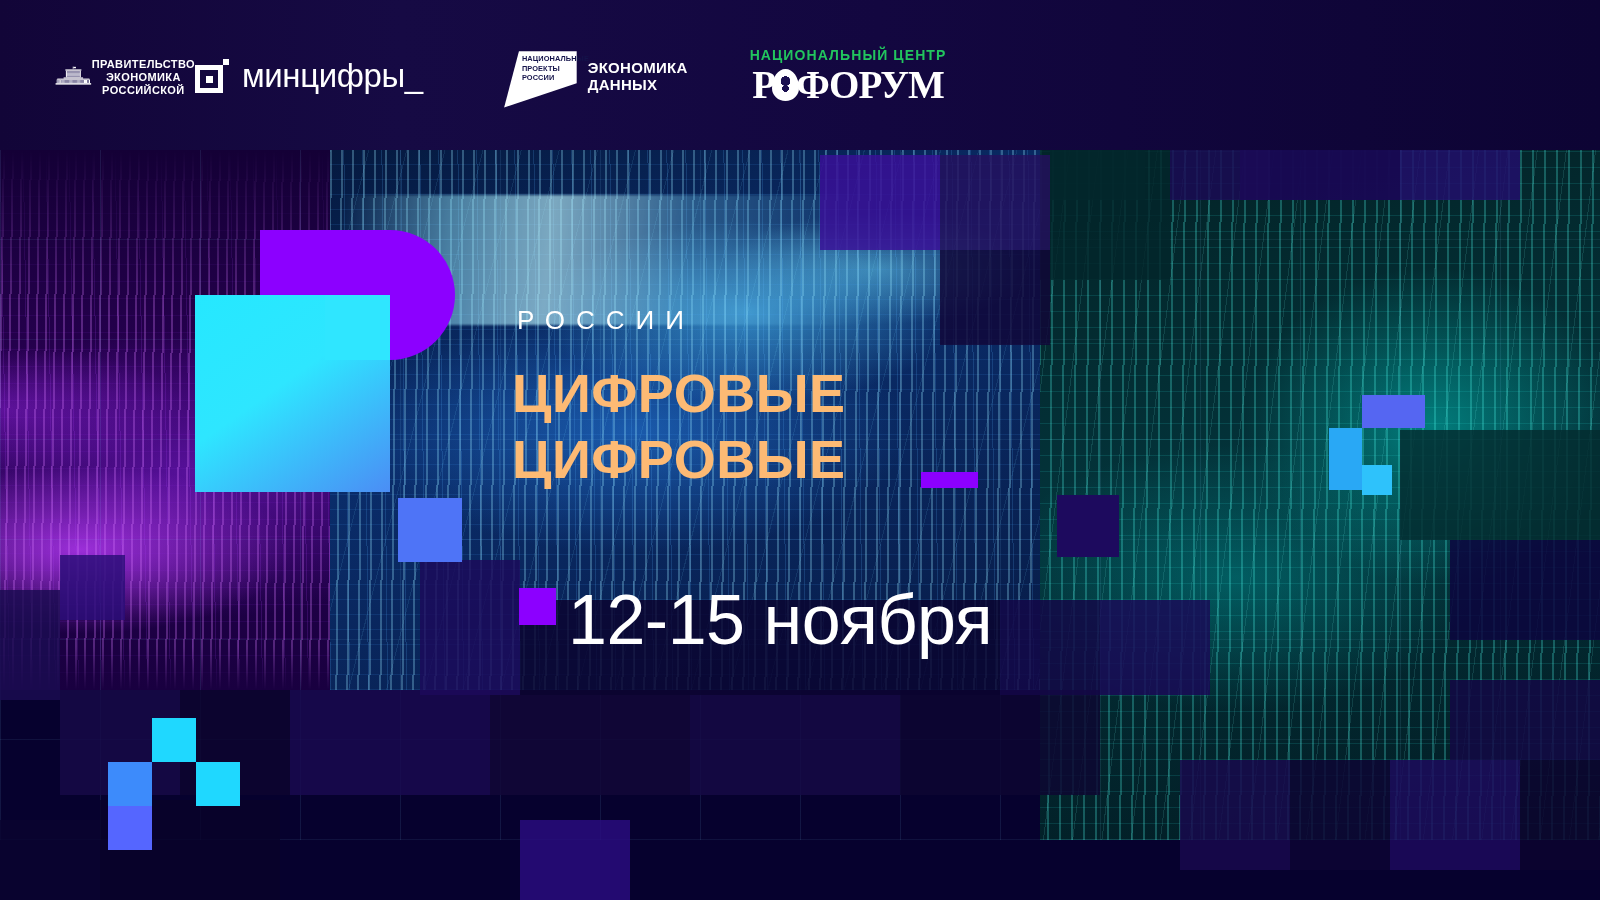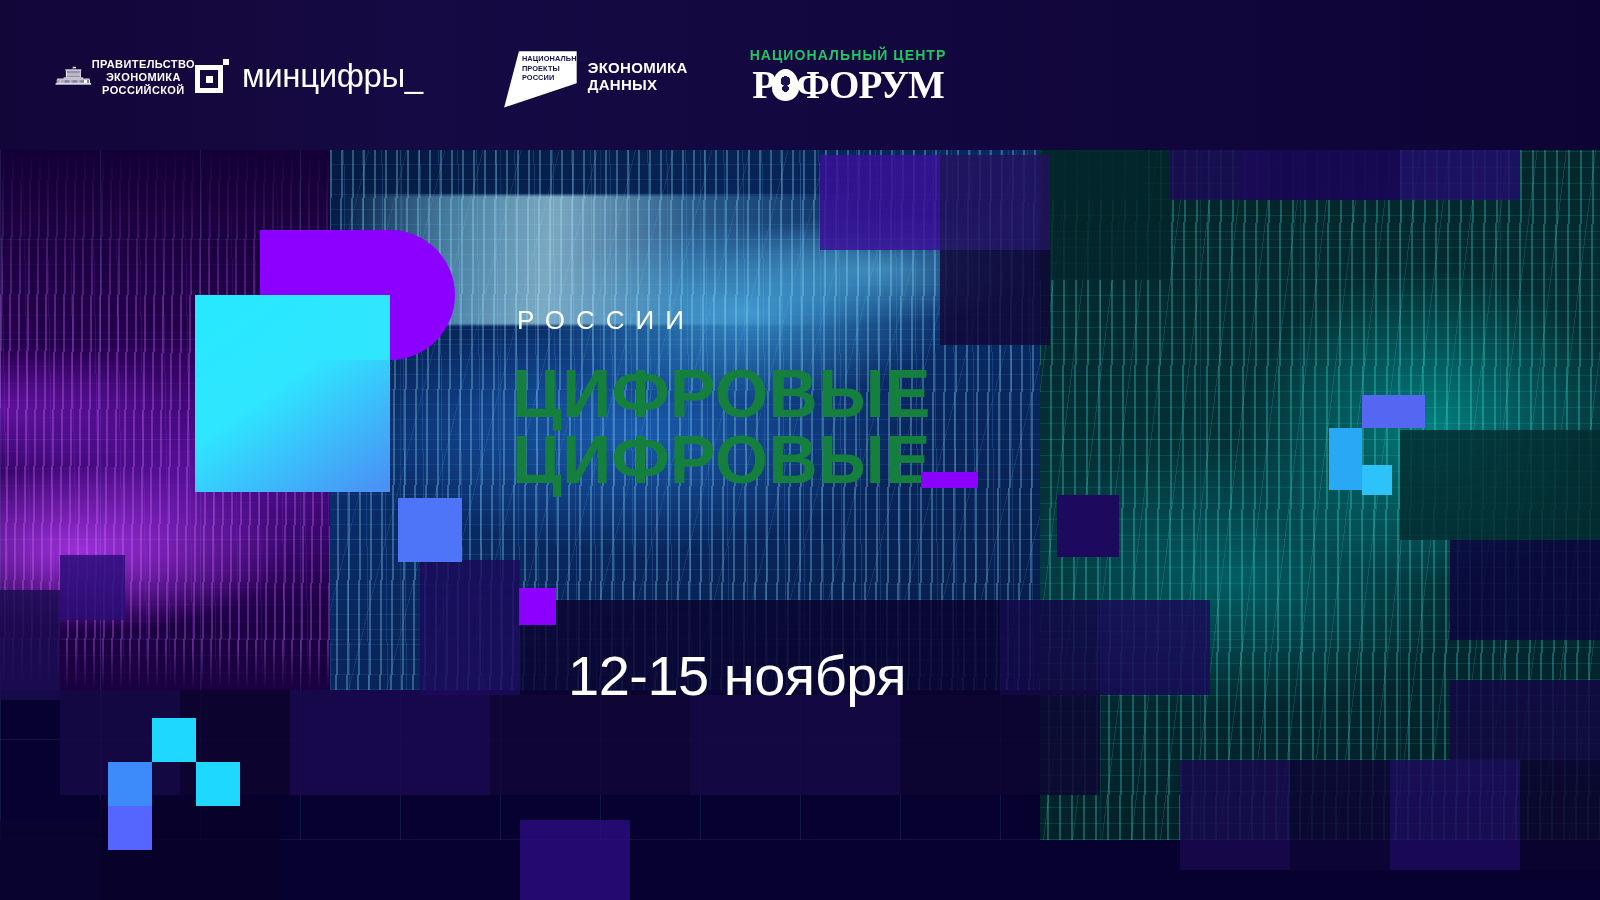--- a/index.html
+++ b/index.html
@@ -169,30 +169,30 @@
     background:#2fe6ff;
   }
 
   
   .forum{
     position:absolute; left:517px; top:305px;
     color:#fff; font-size:26px; font-weight:300; letter-spacing:11px;
   }
   .title{
     position:absolute; left:512px; top:360px;
-    color:#15803d; font-size:68px; font-weight:bold; line-height:66px;
+    color:#fdba74; font-size:54px; font-weight:bold; line-height:66px;
     letter-spacing:.5px;
   }
   .title-underscore{
     position:absolute; left:921px; top:472px; width:57px; height:16px;
     background:#8c00ff;
   }
   .dates{
-    position:absolute; left:568px; top:643px;
-    color:#fff; font-size:56px; font-weight:500; letter-spacing:-.5px;
+    position:absolute; left:568px; top:580px;
+    color:#fff; font-size:70px; font-weight:500; letter-spacing:-.5px;
   }
   .dates-chip{
     position:absolute; left:519px; top:588px; width:37px; height:37px;
     background:#8c00ff;
   }
   .year{
     position:absolute; left:1113px; top:160px;
     color:#fff; font-size:86px; font-weight:200; letter-spacing:4px;
     font-family:"DejaVu Sans", sans-serif;
   }

